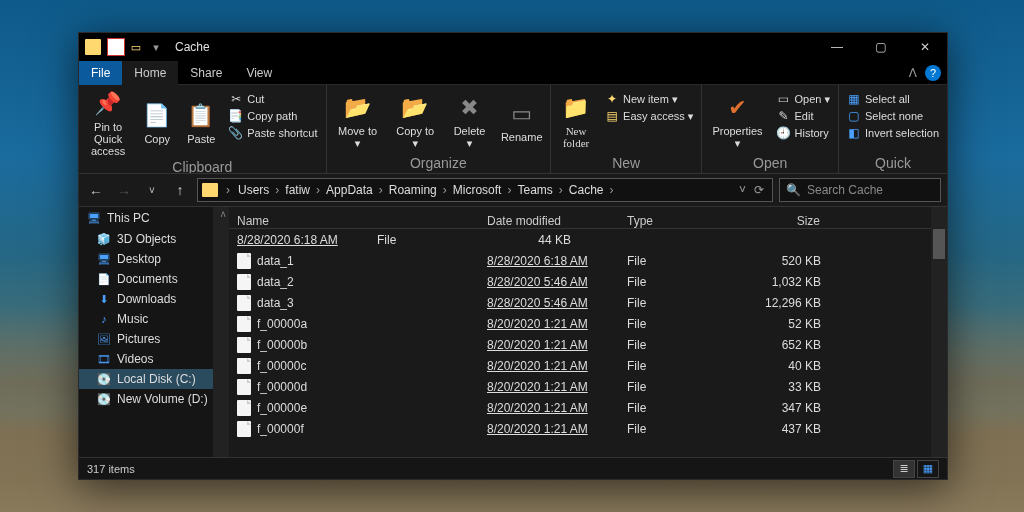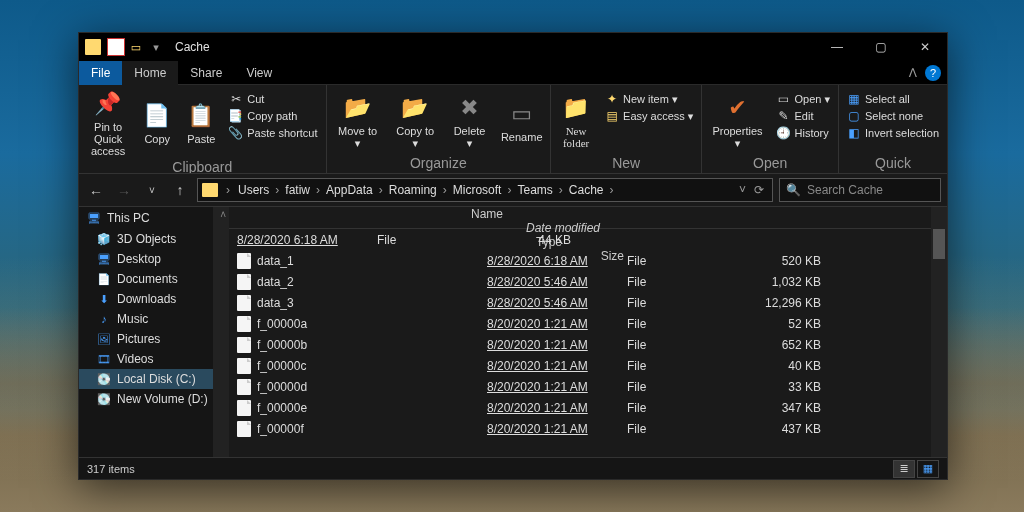--- a/index.html
+++ b/index.html
@@ -44,24 +44,24 @@
 .body{flex:1;display:flex;background:#1a1a1a;overflow:hidden;}
 .sidebar{width:150px;background:#151515;color:#ddd;font-size:12px;overflow:hidden;position:relative;}
 .sb-scroll{position:absolute;right:0;top:0;width:16px;height:100%;background:#222;}
 .sb-scroll::before{content:"";position:absolute;left:3px;top:3px;width:10px;height:10px;}
 .sb-up{position:absolute;right:3px;top:2px;color:#888;font-size:10px;}
 .sb-item{display:flex;align-items:center;gap:6px;padding:3px 8px 3px 18px;}
 .sb-item.sel{background:#2a4a5e;}
 .sb-ic{width:14px;height:14px;display:flex;align-items:center;justify-content:center;font-size:11px;}
 .sb-hdr{display:flex;align-items:center;gap:6px;padding:4px 8px;}
 .main{flex:1;display:flex;flex-direction:column;position:relative;}
-.cols{height:22px;display:flex;align-items:center;color:#ccc;font-size:12px;border-bottom:1px solid #333;flex-direction:column;}
+.cols{height:22px;display:flex;align-items:flex-end;color:#ccc;font-size:12px;border-bottom:1px solid #333;}
 .cols div{padding:0 8px;border-right:1px solid transparent;}
 .col-name{width:250px;}
-.col-date{width:140px;font-style:italic;}
+.col-date{width:140px;}
 .col-type{width:120px;}
 .col-size{width:90px;text-align:right;}
 .rows{flex:1;overflow:hidden;}
 .row{height:21px;display:flex;align-items:center;color:#ddd;font-size:12px;}
 .row .c-name{width:250px;display:flex;align-items:center;gap:6px;padding-left:8px;}
 .file-ic{width:14px;height:16px;background:#f5f5f5;border-radius:1px;position:relative;}
 .file-ic::after{content:"";position:absolute;right:0;top:0;border-left:4px solid #ccc;border-top:4px solid transparent;}
 .row .c-date{width:140px;padding-left:8px;text-decoration:underline;}
 .row .c-type{width:120px;padding-left:8px;}
 .row .c-size{width:90px;text-align:right;padding-right:8px;}

